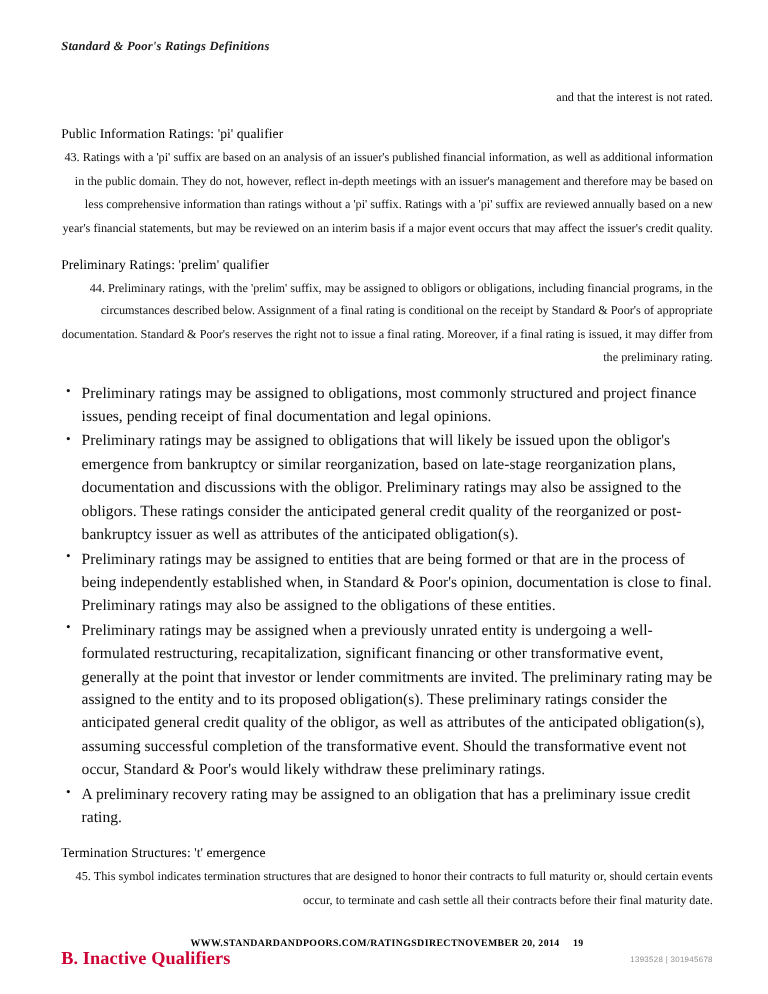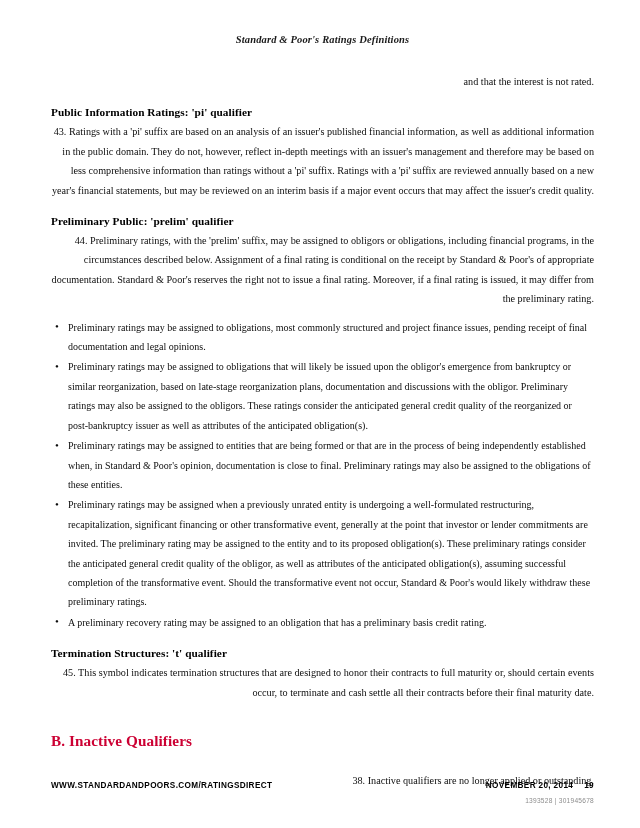--- a/index.html
+++ b/index.html
@@ -14,21 +14,21 @@
     background: #ffffff;
     overflow: hidden;
     font-family: "Liberation Serif", "DejaVu Serif", serif;
     color: #000000;
   }
   .running-header {
     position: absolute;
     top: 34px;
     left: 51px;
     right: 46px;
-    text-align: center;
+    text-align: left;
     font-family: "Liberation Serif", "DejaVu Serif", serif;
     font-style: italic;
     font-weight: 700;
     font-size: 10.5px;
     letter-spacing: 0.15px;
     color: #1a1a1a;
   }
   .content {
     position: absolute;
     top: 72px;
@@ -38,65 +38,65 @@
   p.body-text {
     margin: 0 0 0 0;
     font-size: 10.2px;
     line-height: 19.4px;
     text-align: right;
     color: #0d0d0d;
   }
   h3.section-head {
     margin: 13px 0 1px 0;
     font-size: 11.3px;
-    font-weight: 700;
+    font-weight: 400;
     line-height: 17px;
     color: #000000;
     letter-spacing: 0.05px;
   }
   h2.part-head {
     margin: 29px 0 20px 0;
     font-size: 15.2px;
     font-weight: 700;
     line-height: 20px;
     letter-spacing: 0.1px;
   }
   ul.bullets {
     list-style: none;
     margin: 9px 0 0 0;
     padding: 0;
   }
   ul.bullets li {
     position: relative;
     padding-left: 17px;
     margin-bottom: 1px;
-    font-size: 10px;
+    font-size: 13px;
     line-height: 19.4px;
     color: #0d0d0d;
   }
   ul.bullets li::before {
     content: "\2022";
     position: absolute;
     left: 4px;
     top: -0.5px;
     font-size: 11px;
     line-height: 19.4px;
     color: #0d0d0d;
   }
   .footer {
     position: absolute;
     left: 51px;
     right: 46px;
     top: 781px;
   }
   .footer-row {
     display: flex;
-    justify-content: space-between;
+    justify-content: center;
     align-items: baseline;
-    font-family: Liberation Sans, sans-serif;
+    font-family: Liberation Serif, serif;
     font-weight: 700;
     font-size: 8.2px;
     letter-spacing: 0.35px;
     color: #000000;
   }
   .footer-right {
     white-space: nowrap;
   }
   .footer-page-no {
     margin-left: 11px;
@@ -117,32 +117,32 @@
 
   <div class="running-header">Standard &amp; Poor's Ratings Definitions</div>
 
   <div class="content">
 
     <p class="body-text">and that the interest is not rated.</p>
 
     <h3 class="section-head">Public Information Ratings: 'pi' qualifier</h3>
     <p class="body-text">43. Ratings with a 'pi' suffix are based on an analysis of an issuer's published financial information, as well as additional information in the public domain. They do not, however, reflect in-depth meetings with an issuer's management and therefore may be based on less comprehensive information than ratings without a 'pi' suffix. Ratings with a 'pi' suffix are reviewed annually based on a new year's financial statements, but may be reviewed on an interim basis if a major event occurs that may affect the issuer's credit quality.</p>
 
-    <h3 class="section-head">Preliminary Public: 'prelim' qualifier</h3>
+    <h3 class="section-head">Preliminary Ratings: 'prelim' qualifier</h3>
     <p class="body-text">44. Preliminary ratings, with the 'prelim' suffix, may be assigned to obligors or obligations, including financial programs, in the circumstances described below. Assignment of a final rating is conditional on the receipt by Standard &amp; Poor's of appropriate documentation. Standard &amp; Poor's reserves the right not to issue a final rating. Moreover, if a final rating is issued, it may differ from the preliminary rating.</p>
 
     <ul class="bullets">
       <li>Preliminary ratings may be assigned to obligations, most commonly structured and project finance issues, pending receipt of final documentation and legal opinions.</li>
       <li>Preliminary ratings may be assigned to obligations that will likely be issued upon the obligor's emergence from bankruptcy or similar reorganization, based on late-stage reorganization plans, documentation and discussions with the obligor. Preliminary ratings may also be assigned to the obligors. These ratings consider the anticipated general credit quality of the reorganized or post-bankruptcy issuer as well as attributes of the anticipated obligation(s).</li>
       <li>Preliminary ratings may be assigned to entities that are being formed or that are in the process of being independently established when, in Standard &amp; Poor's opinion, documentation is close to final. Preliminary ratings may also be assigned to the obligations of these entities.</li>
       <li>Preliminary ratings may be assigned when a previously unrated entity is undergoing a well-formulated restructuring, recapitalization, significant financing or other transformative event, generally at the point that investor or lender commitments are invited. The preliminary rating may be assigned to the entity and to its proposed obligation(s). These preliminary ratings consider the anticipated general credit quality of the obligor, as well as attributes of the anticipated obligation(s), assuming successful completion of the transformative event. Should the transformative event not occur, Standard &amp; Poor's would likely withdraw these preliminary ratings.</li>
-      <li>A preliminary recovery rating may be assigned to an obligation that has a preliminary basis credit rating.</li>
+      <li>A preliminary recovery rating may be assigned to an obligation that has a preliminary issue credit rating.</li>
     </ul>
 
-    <h3 class="section-head">Termination Structures: 't' qualifier</h3>
+    <h3 class="section-head">Termination Structures: 't' emergence</h3>
     <p class="body-text">45. This symbol indicates termination structures that are designed to honor their contracts to full maturity or, should certain events occur, to terminate and cash settle all their contracts before their final maturity date.</p>
 
     <h2 class="part-head" style="color: rgb(204, 0, 51);">B. Inactive Qualifiers</h2>
     <p class="body-text">38. Inactive qualifiers are no longer applied or outstanding.</p>
 
   </div>
 
   <div class="footer">
     <div class="footer-row">
       <span>WWW.STANDARDANDPOORS.COM/RATINGSDIRECT</span>

